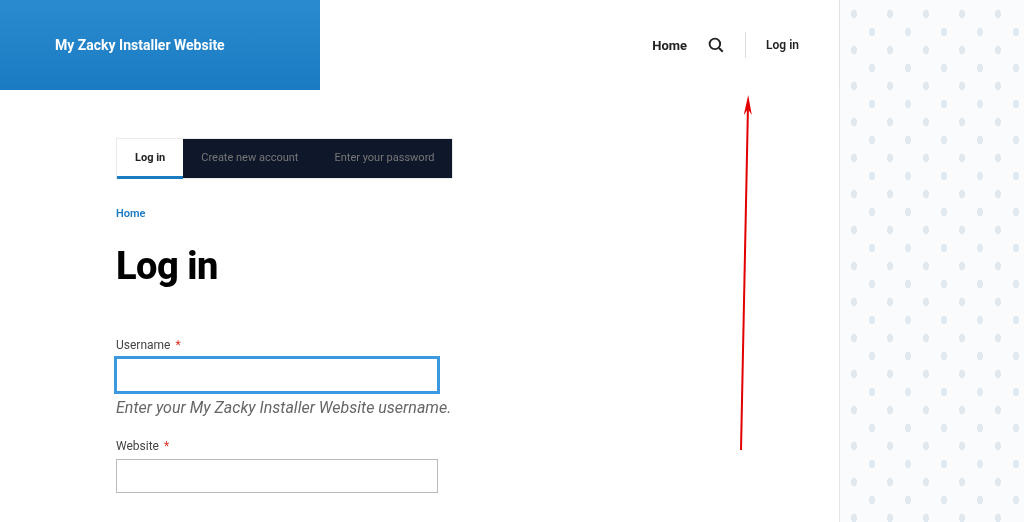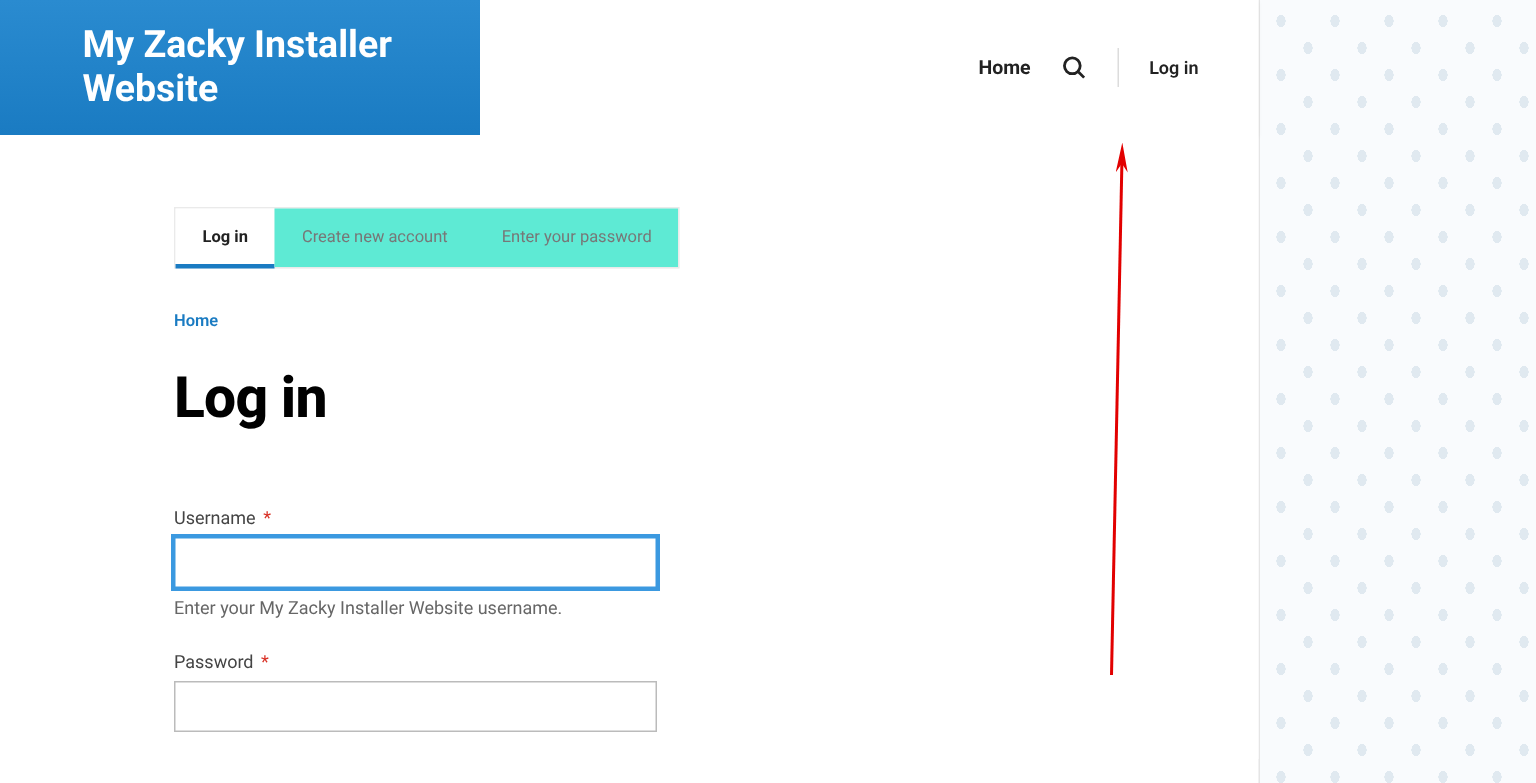--- a/index.html
+++ b/index.html
@@ -38,21 +38,21 @@
     .header-brand {
       width: 320px;
       height: 90px;
       background: linear-gradient(180deg, #2a8bd0 0%, #1a7bc2 100%);
       display: flex;
       align-items: center;
       padding-left: 55px;
     }
     .header-brand-title {
       color: #ffffff;
-      font-size: 25px;
+      font-size: 14px;
       font-weight: 700;
     }
     .header-right {
       flex: 1;
       display: flex;
       align-items: center;
       justify-content: flex-end;
       padding-right: 40px;
       gap: 20px;
     }
@@ -91,21 +91,21 @@
       margin-top: 48px;
       border: 1px solid #eaeaea;
       width: fit-content;
       background: #f7f7f7;
     }
     .tab {
       padding: 12px 18px;
       font-size: 11px;
       color: #777;
       cursor: pointer;
-      background: #5eead4;
+      background: #0f172a;
     }
     .tab.active {
       color: #222;
       font-weight: 700;
       background: #ffffff;
       border-bottom: 3px solid #1a7bc2;
       margin-bottom: -1px;
     }
     .breadcrumb {
       margin-top: 28px;
@@ -145,23 +145,24 @@
       padding: 6px 10px;
       font-size: 14px;
       display: block;
     }
     .text-input.focused {
       outline: 2px solid #3b99e0;
       outline-offset: 0;
       border-color: #3b99e0;
     }
     .help-text {
-      font-size: 12px;
+      font-size: 16px;
       color: #666;
       margin-top: 6px;
+      font-style: italic;
     }
     .arrow-annotation {
       position: absolute;
       top: 95px;
       left: 738px;
       width: 20px;
       height: 360px;
       pointer-events: none;
     }
   </style>
@@ -205,21 +206,21 @@
       <label class="form-label">
         <span>Username</span>
         <span class="required-star">*</span>
       </label>
       <input type="text" class="text-input focused" value="" style="">
       <div class="help-text">Enter your My Zacky Installer Website username.</div>
     </div>
 
     <div class="form-group">
       <label class="form-label">
-        <span>Password</span>
+        <span>Website</span>
         <span class="required-star">*</span>
       </label>
       <input type="password" class="text-input" value="" style="">
     </div>
 
   </form>
 </div>
 
 <svg class="arrow-annotation" viewBox="0 0 20 360">
   <defs>

